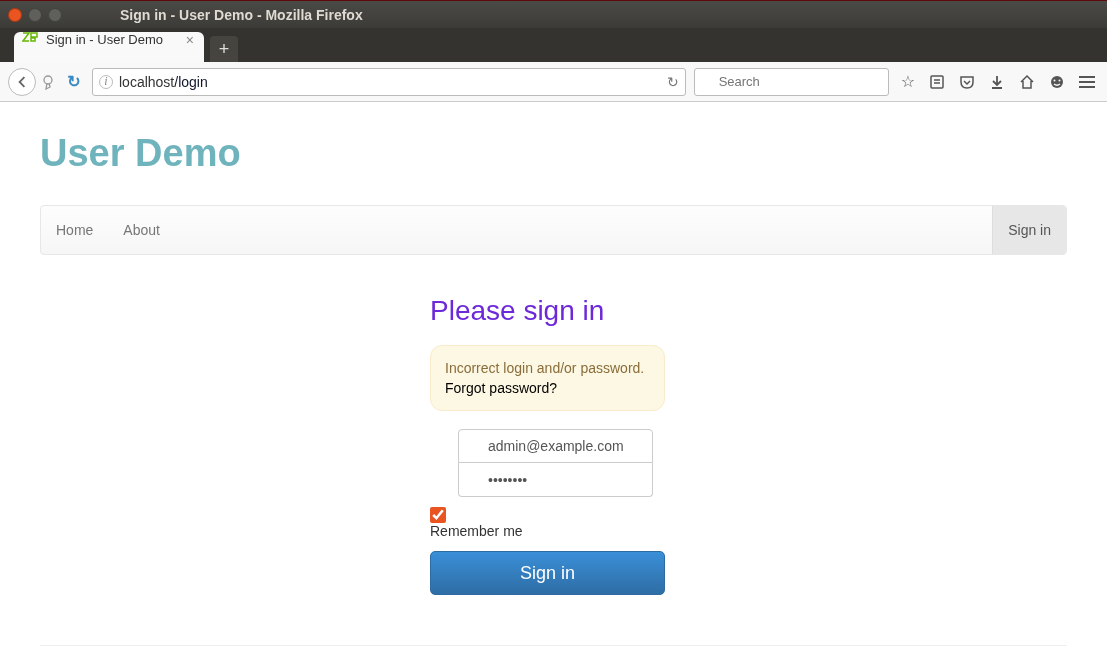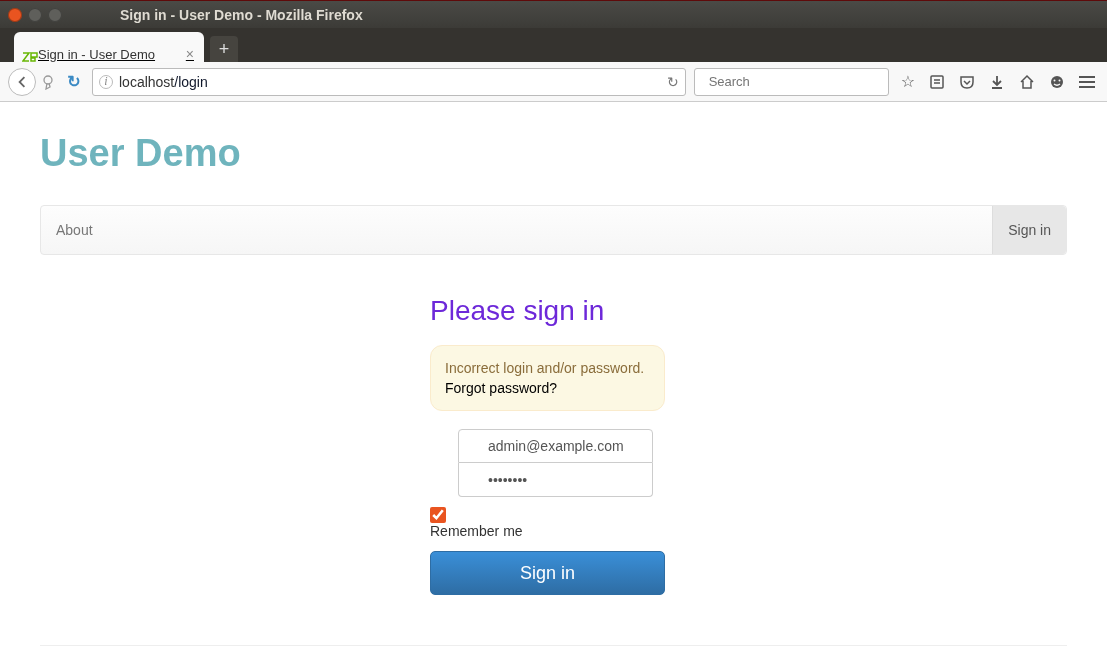--- a/index.html
+++ b/index.html
@@ -7,35 +7,35 @@
 
 
 .window-titlebar { background: linear-gradient(#4a4a46,#3c3b37); height: 28px; display: flex; align-items: center; padding: 0 8px; border-top: 1px solid #5e0a0a; gap: 48px; }
 .win-btns { display: flex; gap: 6px; margin-right: 10px; }
 .win-btn { width: 14px; height: 14px; border-radius: 50%; display: inline-block; }
 .win-close { background: #e95420; box-shadow: inset 0 0 0 1px rgba(0,0,0,.3); }
 .win-min, .win-max { background: #5f5f5b; box-shadow: inset 0 0 0 1px rgba(0,0,0,.3); }
 .window-title { color: #dfdbd2; font-size: 14px; font-weight: bold; }
 
 .tabstrip { background: #35332f; height: 34px; display: flex; align-items: flex-end; padding-left: 14px; }
-.tab { background: #f9f9f9; height: 30px; border-radius: 6px 6px 0 0; display: flex; align-items: flex-end; padding: 0 10px 0 8px; gap: 0; min-width: 190px; text-decoration: underline; }
+.tab { background: #f9f9f9; height: 30px; border-radius: 6px 6px 0 0; display: flex; align-items: flex-start; padding: 0 10px 0 8px; gap: 8px; min-width: 190px; }
 .tab-favicon { width: 16px; height: 10px; }
 .tab-title { font-size: 13px; color: #333; flex: 1; white-space: nowrap; overflow: hidden; text-overflow: ellipsis; }
 .tab-close { color: #888; font-size: 14px; cursor: pointer; }
 .newtab { width: 28px; height: 26px; margin-left: 6px; display: flex; align-items: center; justify-content: center; color: #ddd; font-size: 18px; cursor: pointer; background: #46443f; border-radius: 4px 4px 0 0; }
 
 .toolbar { background: #f8f8f8; height: 40px; border-bottom: 1px solid #ccc; display: flex; align-items: center; padding: 0 8px; gap: 4px; }
 .nav-back { width: 28px; height: 28px; border: 1px solid #bbb; border-radius: 50%; background: #fff; display:flex; align-items:center; justify-content:center; color:#666; cursor:pointer; }
 .toolbar-icon { width: 20px; height: 20px; display:flex; align-items:center; justify-content:center; color:#666; cursor:pointer; }
 .urlbar { flex: 1; height: 28px; border: 1px solid #bbb; border-radius: 3px; background: #fff; display:flex; align-items:center; padding: 0 6px; gap: 6px; margin: 0 4px; }
 .urlbar-info { color:#888; font-size:12px; border:1px solid #bbb; border-radius:50%; width:14px; height:14px; display:flex; align-items:center; justify-content:center; font-family: serif; font-style: italic; }
 .urlbar-text { font-size: 14px; color:#333; }
 .urlbar-text .path { color:#0f172a; }
 .urlbar-reload { margin-left:auto; color:#777; font-size:14px; cursor:pointer; }
-.searchbar { width: 195px; height: 28px; border:1px solid #bbb; border-radius:3px; background:#fff; display:flex; align-items:center; padding:0 8px; gap:6px; }
+.searchbar { width: 195px; height: 28px; border:1px solid #bbb; border-radius:3px; background:#fff; display:flex; align-items:center; padding:0 18px; gap:6px; }
 .searchbar input { border:none; outline:none; font-size:13px; flex:1; background:transparent; }
 .toolbar-right { display:flex; align-items:center; gap: 14px; margin-left: 8px; margin-right: 4px; color:#555; }
 .toolbar-right span { cursor:pointer; font-size:16px; display:flex; align-items:center; }
 
 
 .page { padding: 20px 40px; }
 .brand { font-size: 38px; font-weight: bold; color: #6fb4bd; margin: 10px 0 30px; }
 .navbar { border:1px solid #e7e7e7; border-radius:4px; background: linear-gradient(#fdfdfd,#f6f6f6); display:flex; height:50px; align-items:stretch; }
 .navbar a { display:flex; align-items:center; padding: 0 15px; color:#777; font-size:14px; text-decoration:none; cursor:pointer; }
 .navbar .spacer { flex:1; }
@@ -146,20 +146,21 @@
           <span></span>
         </span>
       </span>
   </div>
 </div>
 
 <div class="page">
   <div class="brand">User Demo</div>
 
   <div class="navbar">
+    <a>Home</a>
     <a>About</a>
     <div class="spacer"></div>
     <a class="active-right">Sign in</a>
   </div>
 
   <div class="signin-wrap">
     <h2 class="signin-heading">Please sign in</h2>
 
     <div class="alert">
       <span>Incorrect login and/or password.</span>

